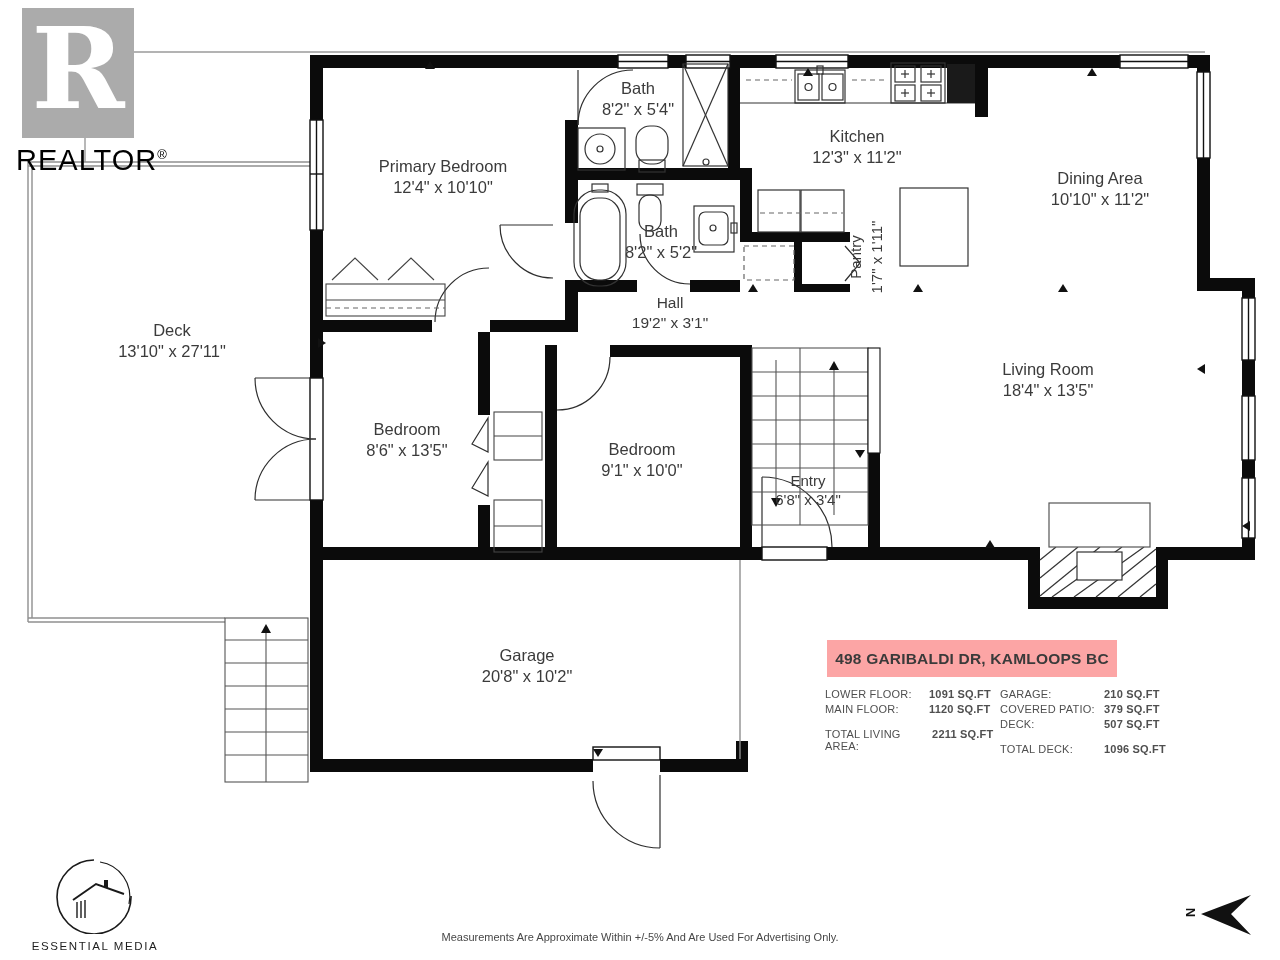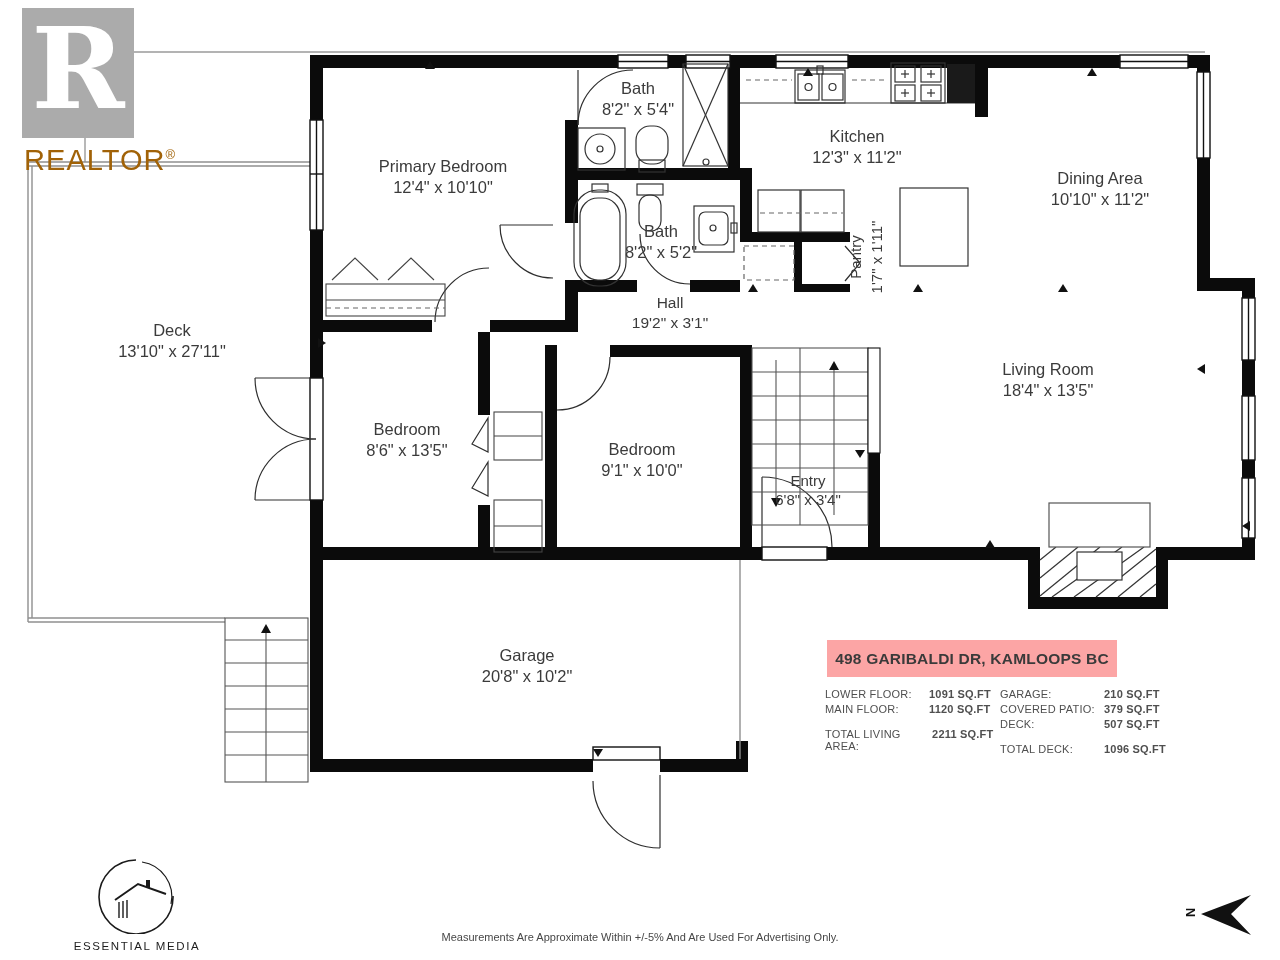--- a/index.html
+++ b/index.html
@@ -20,41 +20,41 @@
   .realtor{position:absolute;left:16px;top:8px;width:160px;color:#afafaf;}
   .realtor-block{
     width:112px;height:130px;background:#ababab;margin-left:6px;
     display:flex;align-items:center;justify-content:center;
   }
   .realtor-r{
     font-family:"DejaVu Serif", serif;font-weight:bold;font-size:112px;
     color:#ffffff;line-height:1;transform:translateY(-4px);
   }
   .realtor-word{
-    font-size:29px;letter-spacing:1px;color:#a16207;font-weight:400;margin-top:6px;text-align:right;
+    font-size:29px;letter-spacing:1px;color:#000000;font-weight:400;margin-top:6px;
   }
   .realtor-word sup{font-size:13px;}
   
   .address-box{
     position:absolute;left:827px;top:640px;width:290px;height:37px;
     background:#fca5a5;display:flex;align-items:center;justify-content:center;
     font-size:15.5px;font-weight:bold;color:#3a3a3a;letter-spacing:.2px;
   }
   .area-col{position:absolute;font-size:11px;color:#4f4f4f;letter-spacing:.2px;}
   .area-col .row{display:flex;justify-content:space-between;width:172px;margin-bottom:3px;margin-left:12px;}
   .area-col .row.total{margin-top:13px;}
   .area-col .val{text-align:left;width:68px;font-weight:bold;}
   #area-left{left:813px;top:688px;}
   #area-right{left:988px;top:688px;}
   
   .disclaimer{
     position:absolute;left:0;right:0;top:931px;text-align:center;
     font-size:11px;color:#474747;
   }
-  .vendor{position:absolute;left:30px;top:858px;width:130px;text-align:center;color:#1d1d1d;margin-left:42px;}
+  .vendor{position:absolute;left:30px;top:858px;width:130px;text-align:center;color:#1d1d1d;}
   .vendor-name{font-size:11.5px;letter-spacing:1.6px;margin-top:2px;}
   .north{position:absolute;left:1183px;top:893px;width:75px;height:45px;}
   .north-n{
     position:absolute;left:3px;top:12px;font-size:13px;font-weight:bold;color:#111;
     transform:rotate(90deg);
   }
 </style>
 </head>
 <body>
 

